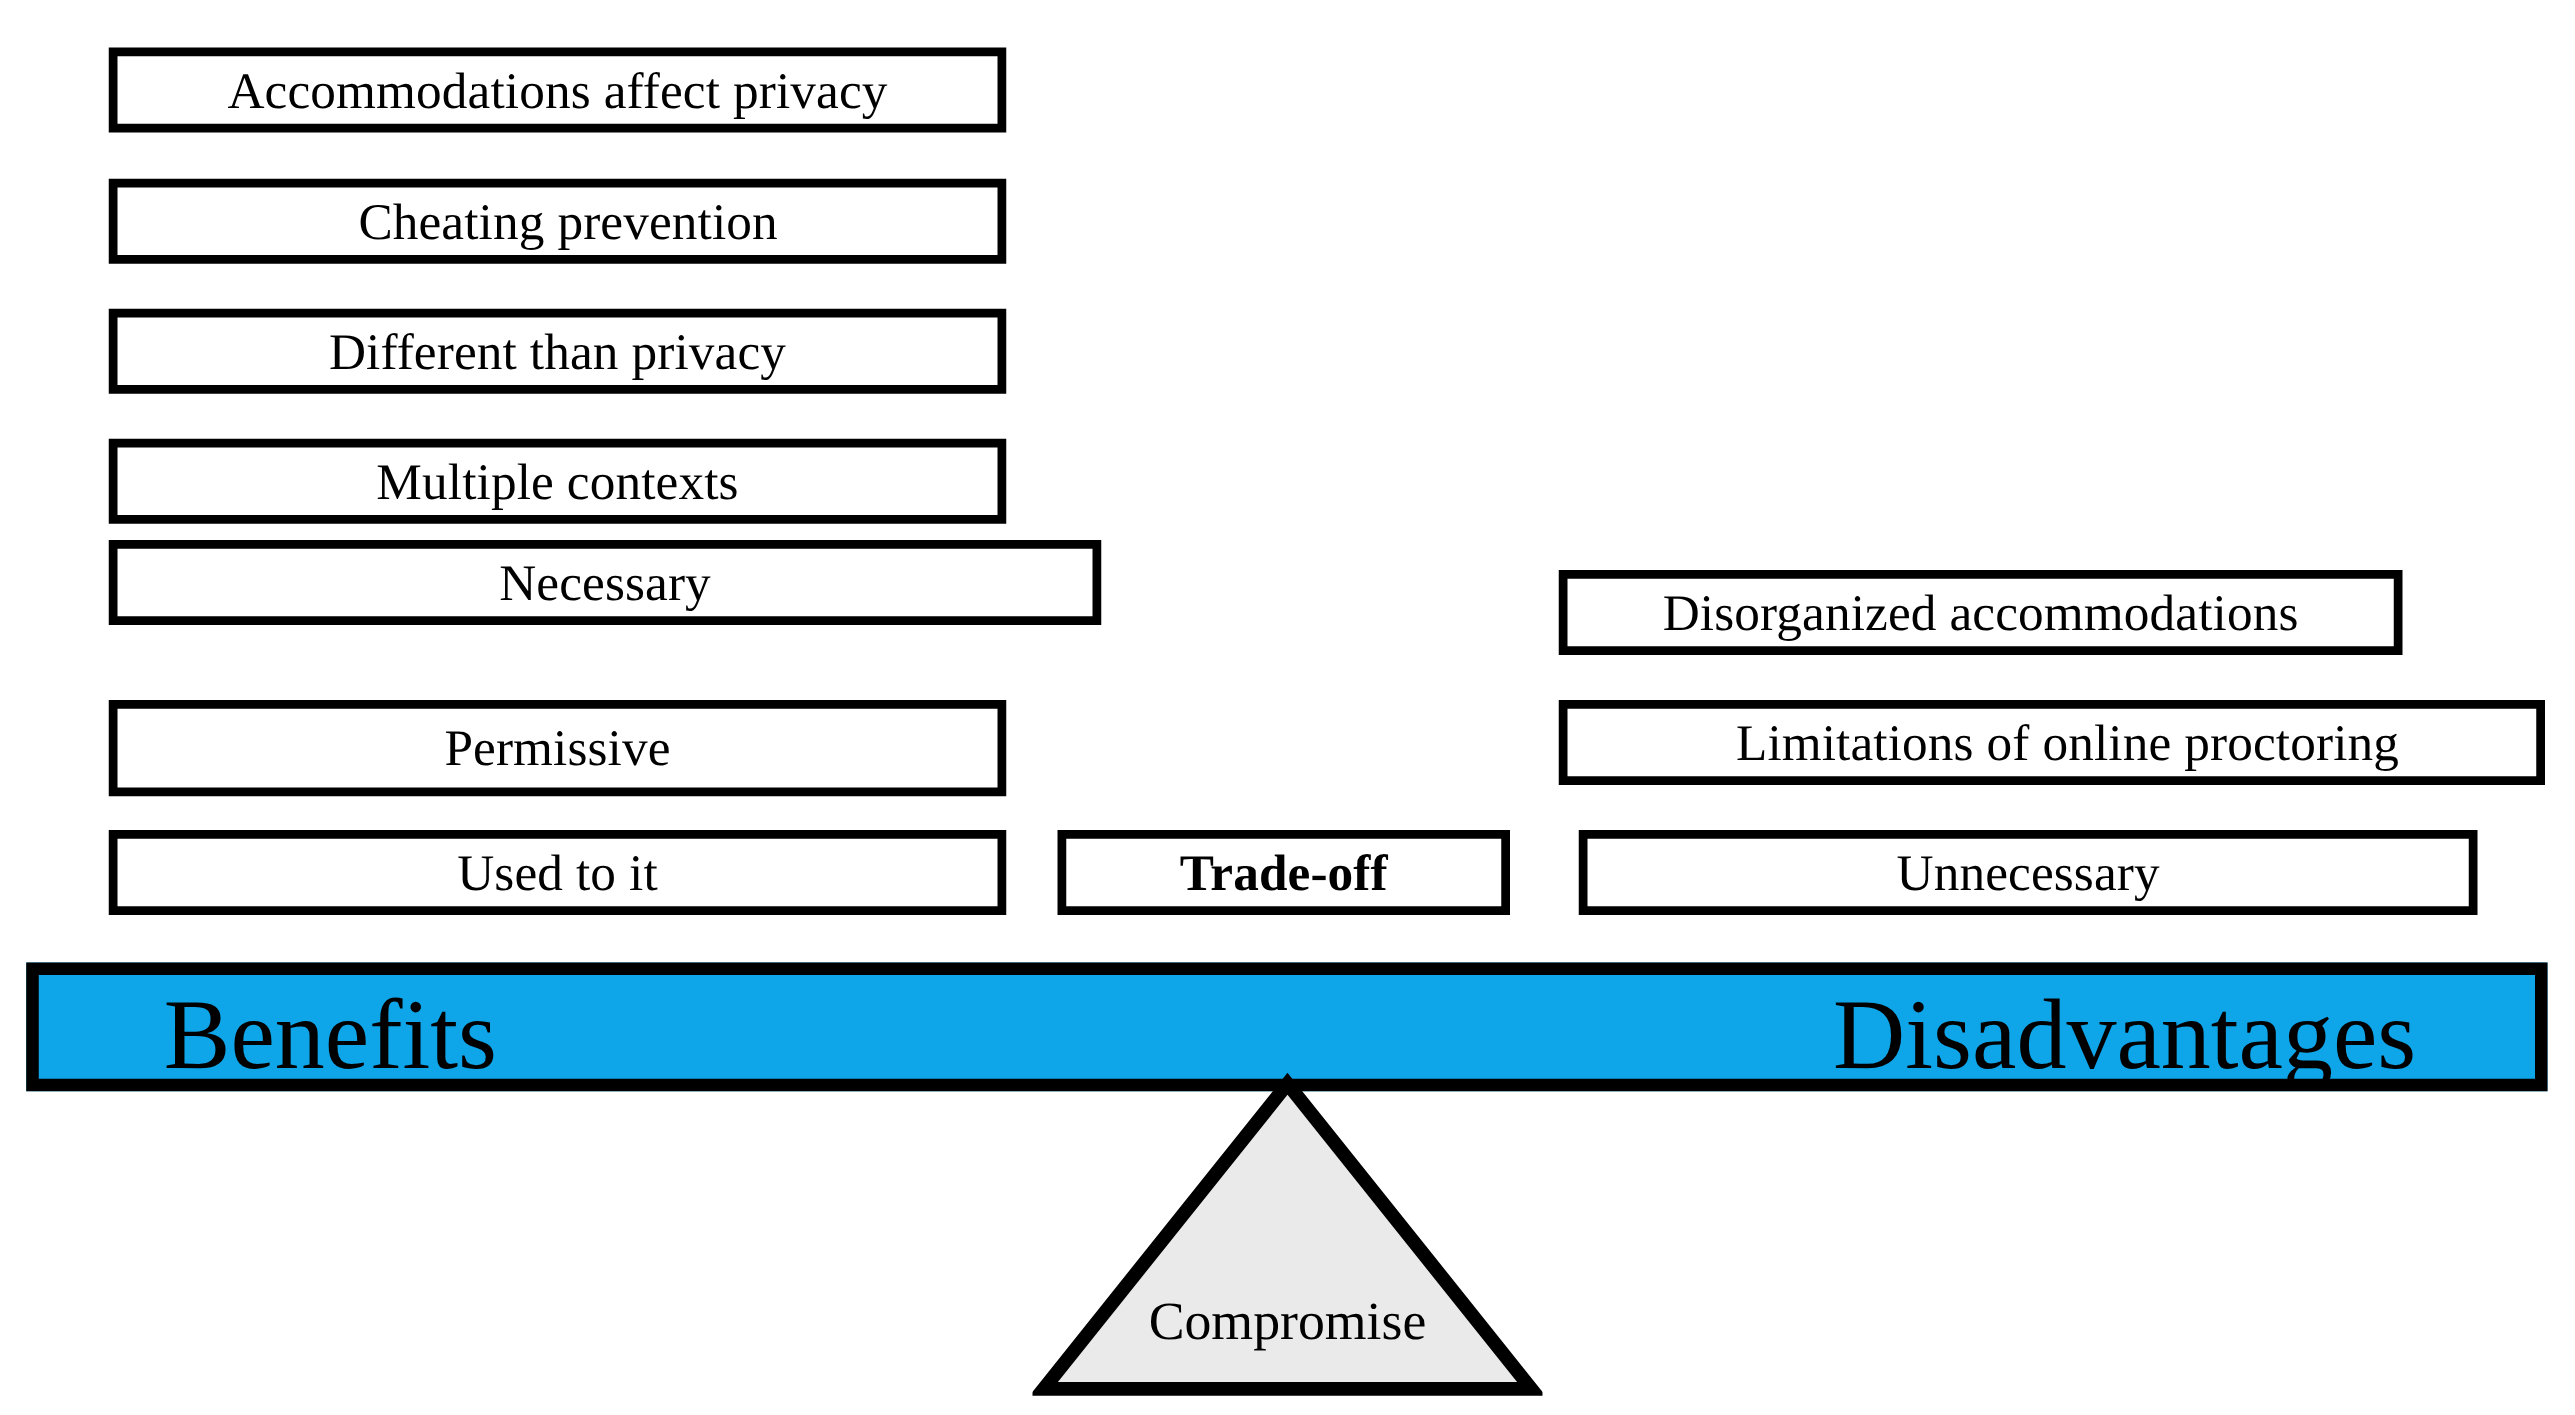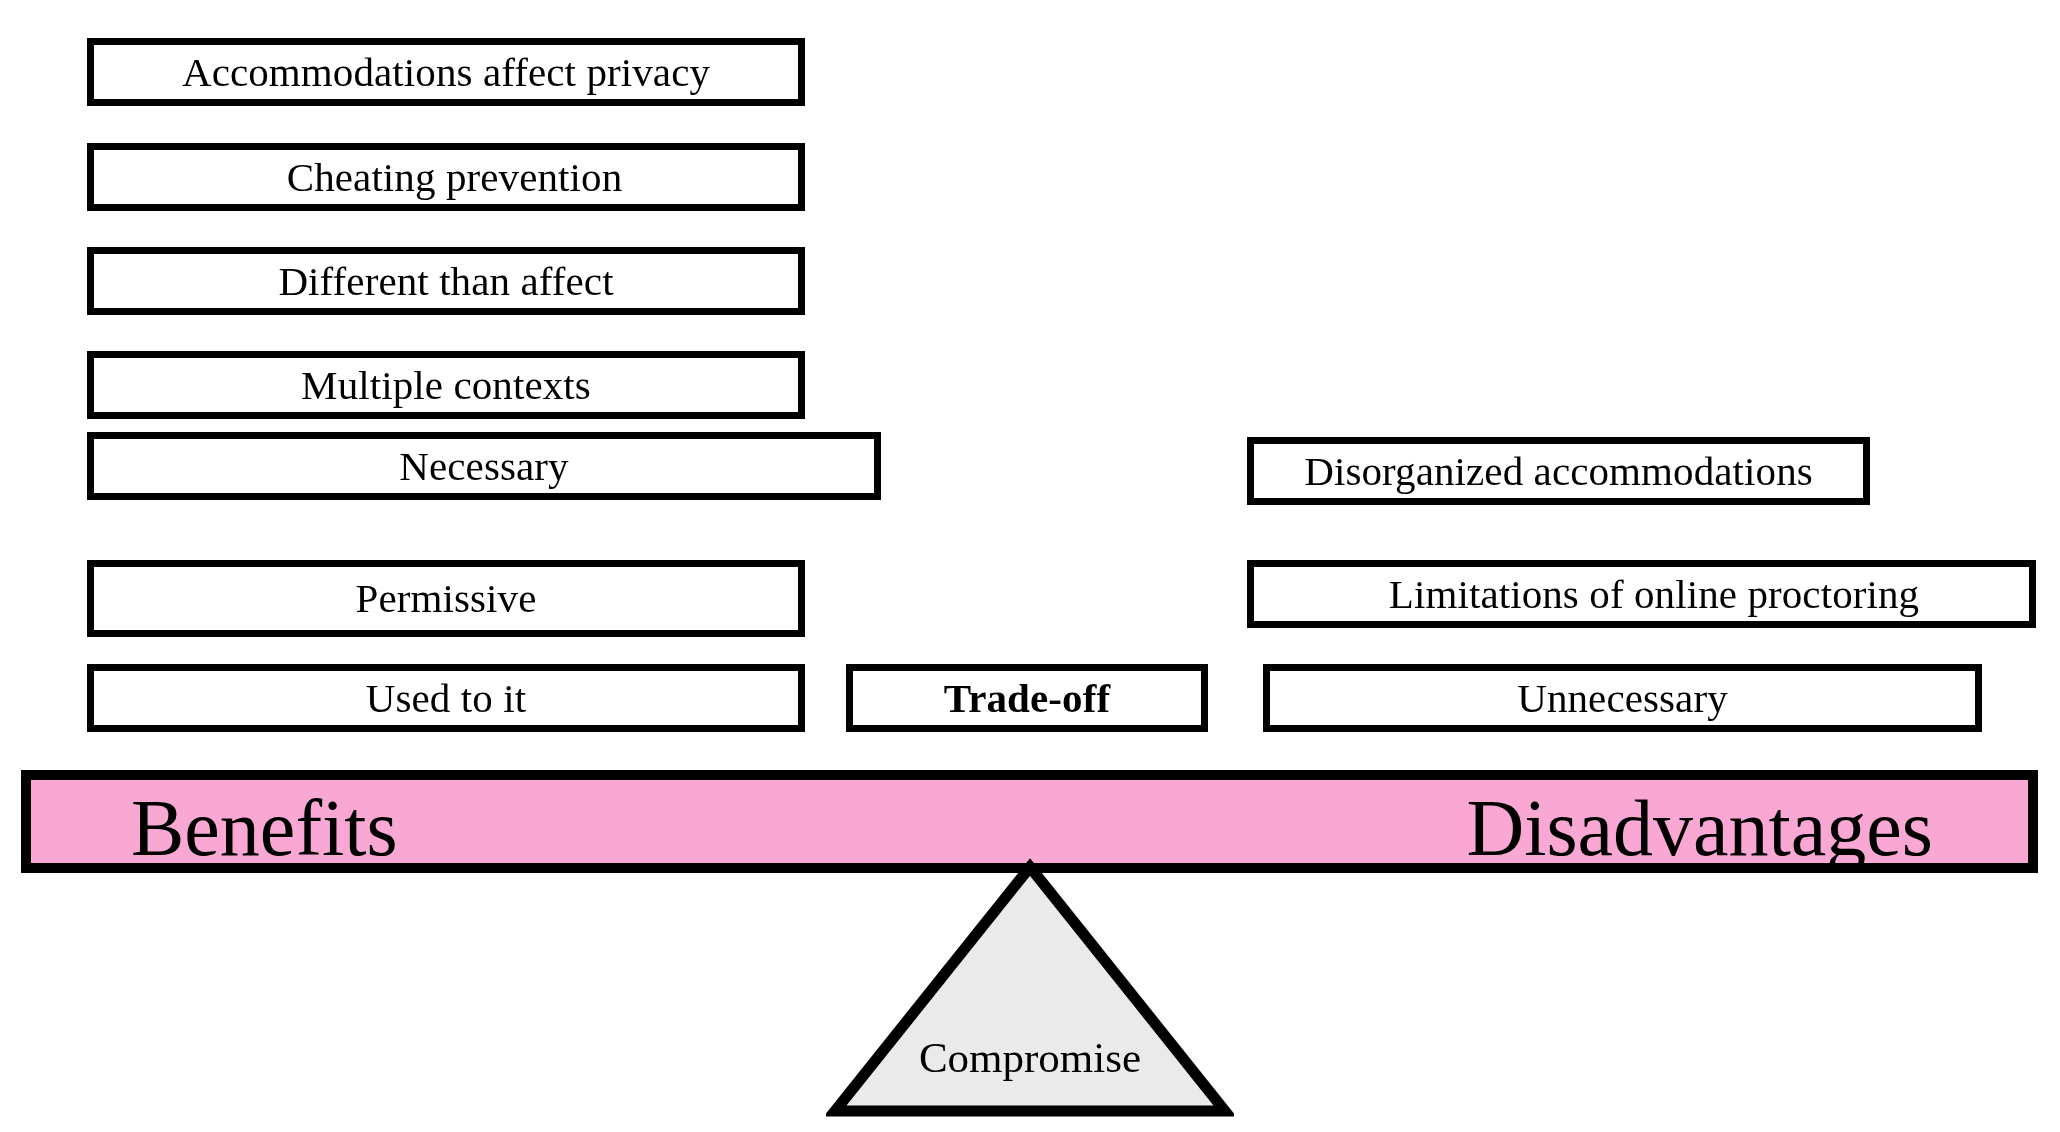--- a/index.html
+++ b/index.html
@@ -40,21 +40,21 @@
   }
 
   
   #beam {
     position: absolute;
     box-sizing: border-box;
     left: 21px;
     top: 770px;
     width: 2017px;
     height: 103px;
-    background: #f9a8d4;
+    background: #0ea5e9;
     border: 10px solid #000000;
   }
   .beam-label {
     position: absolute;
     font-size: 80px;
     line-height: 1;
     white-space: nowrap;
   }
   #beam-label-left  { left: 100px;  top: 8px; }
   #beam-label-right { right: 95px;  top: 8px; }
@@ -86,21 +86,21 @@
 
   <div class="item-box left" style="left:87px; top:38px; width:718px; height:68px;">
     <span class="item-label">Accommodations affect privacy</span>
   </div>
 
   <div class="item-box left" style="left:87px; top:143px; width:718px; height:68px;padding-left:17px;">
     <span class="item-label">Cheating prevention</span>
   </div>
 
   <div class="item-box left" style="left:87px; top:247px; width:718px; height:68px;">
-    <span class="item-label">Different than affect</span>
+    <span class="item-label">Different than privacy</span>
   </div>
 
   <div class="item-box left" style="left:87px; top:351px; width:718px; height:68px;">
     <span class="item-label">Multiple contexts</span>
   </div>
 
   <div class="item-box left" style="left:87px; top:432px; width:794px; height:68px;">
     <span class="item-label">Necessary</span>
   </div>
 
@@ -109,21 +109,21 @@
   </div>
 
   <div class="item-box left" style="left:87px; top:664px; width:718px; height:68px;">
     <span class="item-label">Used to it</span>
   </div>
 
   <div class="item-box center" style="left:846px; top:664px; width:362px; height:68px;">
     <span class="item-label">Trade-off</span>
   </div>
 
-  <div class="item-box right" style="left:1247px; top:437px; width:623px; height:68px;font-family:Liberation Serif, serif;">
+  <div class="item-box right" style="left:1247px; top:456px; width:675px; height:68px;font-family:Liberation Serif, serif;">
     <span class="item-label">Disorganized accommodations</span>
   </div>
 
   <div class="item-box right" style="left:1247px; top:560px; width:789px; height:68px;padding-left:25px;">
     <span class="item-label">Limitations of online proctoring</span>
   </div>
 
   <div class="item-box right" style="left:1247px; top:664px; width:719px; height:68px;margin-left:16px;">
     <span class="item-label">Unnecessary</span>
   </div>

